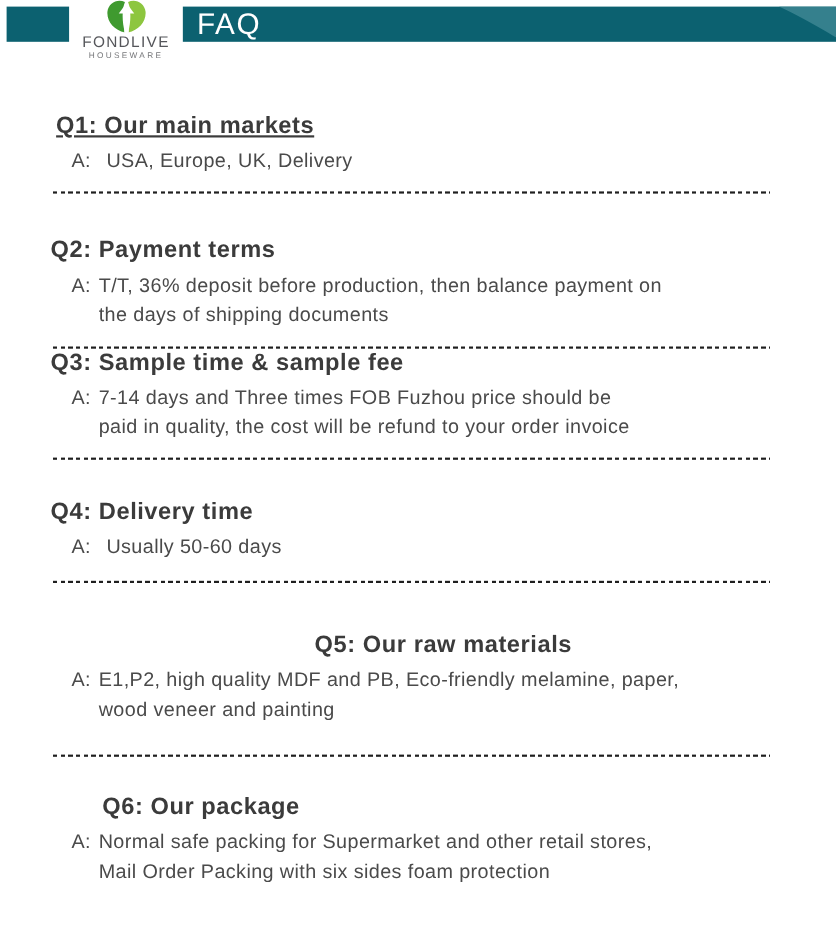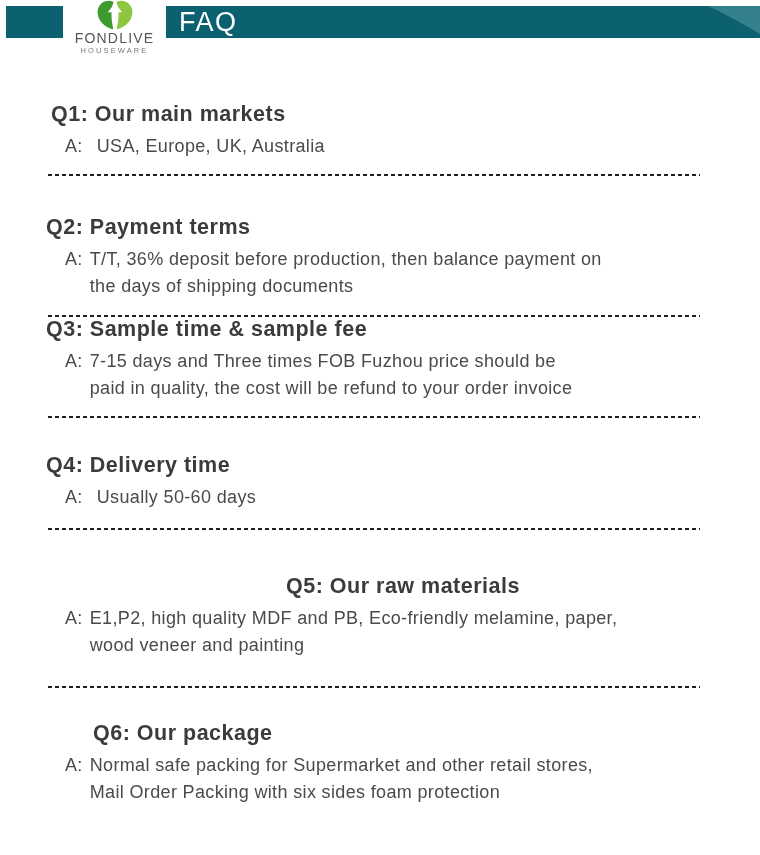--- a/index.html
+++ b/index.html
@@ -51,21 +51,21 @@
   .answer {
     display:flex; padding-left:19px; margin-top:7px;
     font-size:18px; line-height:27px; color:#4a4a4a; letter-spacing:0.35px;
   }
   .a-label { margin-right:7px; white-space:pre; }
   .wide-gap .a-label { margin-right:14px; }
   .divider {
     border:none; height:2px; width:652px; margin-left:2px;
     background:repeating-linear-gradient(90deg,#1f1f1f 0 4px, transparent 4px 7px);
   }
-  .item-1 .q { margin-top:62px; }
+  .item-1 .q { margin-top:62px;text-decoration:underline; }
   .item-1 .divider { margin-top:14px; }
   .item-2 .q { margin-top:39px; }
   .item-2 .divider { margin-top:15px; }
   .item-3 .q { }
   .item-3 .divider { margin-top:14px; }
   .item-4 .q { margin-top:35px; }
   .item-4 .divider { margin-top:17px; }
   .item-5 .q { margin-top:44px;text-align:center; }
   .item-5 .divider { margin-top:27px; }
   .item-6 .q { margin-top:33px;margin-left:47px; }
@@ -95,21 +95,21 @@
   </div>
 </div>
 
 <main class="content">
 
   <section class="item item-1">
     <h2 class="q">Q1: Our main markets</h2>
     <div class="answer wide-gap">
       <span class="a-label">A:</span>
       <div class="a-lines">
-        <div>USA, Europe, UK, Australia</div>
+        <div>USA, Europe, UK, Delivery</div>
       </div>
     </div>
     <hr class="divider">
   </section>
 
   <section class="item item-2">
     <h2 class="q">Q2: Payment terms</h2>
     <div class="answer">
       <span class="a-label">A:</span>
       <div class="a-lines">
@@ -118,21 +118,21 @@
       </div>
     </div>
     <hr class="divider">
   </section>
 
   <section class="item item-3">
     <h2 class="q">Q3: Sample time &amp; sample fee</h2>
     <div class="answer">
       <span class="a-label">A:</span>
       <div class="a-lines">
-        <div>7-15 days and Three times FOB Fuzhou price should be</div>
+        <div>7-14 days and Three times FOB Fuzhou price should be</div>
         <div>paid in quality, the cost will be refund to your order invoice</div>
       </div>
     </div>
     <hr class="divider">
   </section>
 
   <section class="item item-4">
     <h2 class="q">Q4: Delivery time</h2>
     <div class="answer wide-gap">
       <span class="a-label">A:</span>

